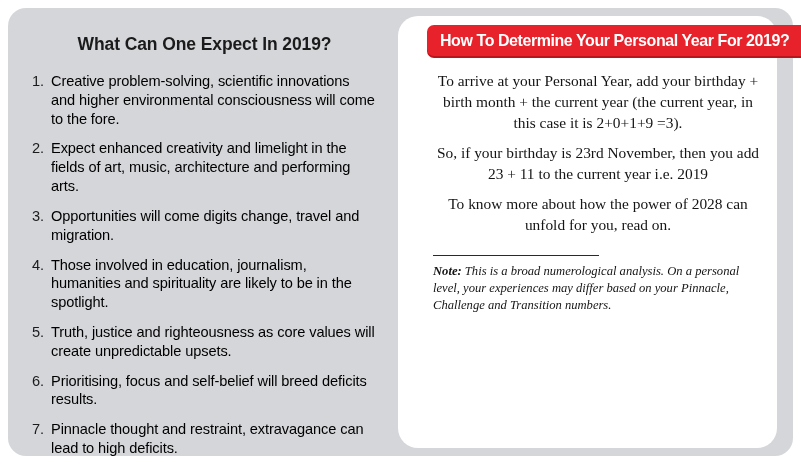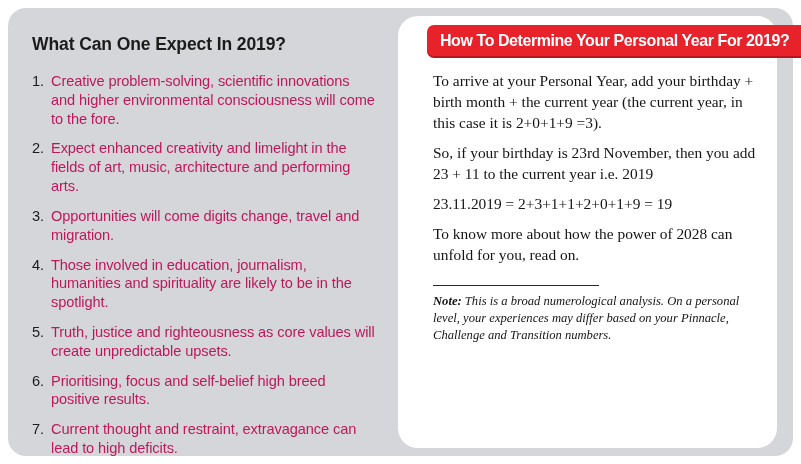--- a/index.html
+++ b/index.html
@@ -51,20 +51,21 @@
     top: 34px;
     width: 345px;
   }
   .left-title {
     font-size: 17.5px;
     font-weight: bold;
     color: #1b1b1b;
     letter-spacing: -0.1px;
     margin: 0 0 17px 0;
     line-height: 1.2;
+    text-align: center;
   }
   .expect-list {
     list-style: none;
     margin: 0;
     padding: 0;
   }
   .expect-item {
     display: flex;
     align-items: flex-start;
     margin-bottom: 11px;
@@ -72,21 +73,21 @@
   .expect-num {
     flex: 0 0 auto;
     width: 19px;
     font-size: 14.6px;
     color: #1b1b1b;
     line-height: 1.29;
   }
   .expect-text {
     flex: 1 1 auto;
     font-size: 14.6px;
-    color: #be185d;
+    color: #000000;
     line-height: 1.29;
     letter-spacing: -0.1px;
   }
 
   
   .red-banner {
     position: absolute;
     left: 427px;
     top: 25px;
     height: 31px;
@@ -114,20 +115,21 @@
     top: 70px;
     width: 330px;
     z-index: 3;
   }
   .para {
     font-family: "Liberation Serif", serif;
     font-size: 15.4px;
     line-height: 21px;
     color: #141414;
     margin: 0 0 9px 0;
+    text-align: center;
   }
   .para:last-of-type { margin-bottom: 0; }
 
   .note-rule {
     width: 166px;
     height: 1px;
     background: #2a2a2a;
     margin: 20px 0 7px 0;
   }
   .note {
@@ -170,36 +172,35 @@
       <li class="expect-item">
         <span class="expect-num">4.</span>
         <span class="expect-text">Those involved in education, journalism, humanities and spirituality are likely to be in the spotlight.</span>
       </li>
       <li class="expect-item">
         <span class="expect-num">5.</span>
         <span class="expect-text">Truth, justice and righteousness as core values will create unpredictable upsets.</span>
       </li>
       <li class="expect-item">
         <span class="expect-num">6.</span>
-        <span class="expect-text">Prioritising, focus and self-belief high breed positive results.</span>
+        <span class="expect-text">Prioritising, focus and self-belief will breed deficits results.</span>
       </li>
       <li class="expect-item">
         <span class="expect-num">7.</span>
-        <span class="expect-text">Current thought and restraint, extravagance can lead to high deficits.</span>
+        <span class="expect-text">Pinnacle thought and restraint, extravagance can lead to high deficits.</span>
       </li>
     </ul>
   </div>
 
   <div class="red-banner">
     <span class="red-banner-text">How To Determine Your Personal Year For 2019?</span>
   </div>
 
   <div class="right-body">
     <p class="para">To arrive at your Personal Year, add your birthday + birth month + the current year (the current year, in this case it is 2+0+1+9 =3).</p>
     <p class="para">So, if your birthday is 23rd November, then you add 23 + 11 to the current year i.e. 2019</p>
-    <p class="para">23.11.2019 = 2+3+1+1+2+0+1+9 = 19</p>
     <p class="para">To know more about how the power of 2028 can unfold for you, read on.</p>
 
     <div class="note-rule"></div>
     <p class="note"><span class="note-label">Note:</span><span> This is a broad numerological analysis. On a personal level, your experiences may differ based on your Pinnacle, Challenge and Transition numbers.</span></p>
   </div>
 
 </div>
 
 </body></html>

